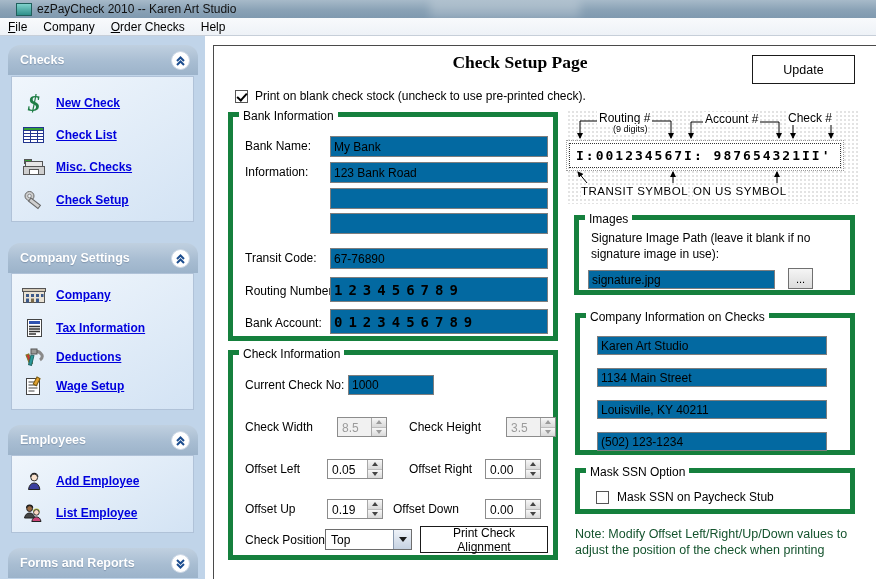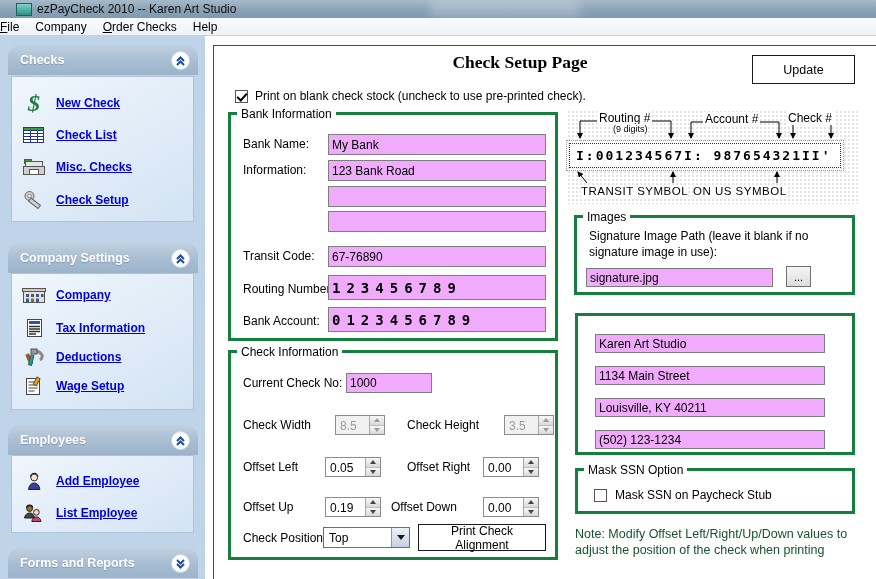--- a/index.html
+++ b/index.html
@@ -11,21 +11,21 @@
     background:linear-gradient(180deg,#a7bac9 0%,#8aa2b6 55%,#7f99af 100%);
     display:flex;align-items:center;padding-left:16px;box-sizing:border-box;}
   .titlebar .ghost{position:absolute;left:430px;top:0;width:150px;height:18px;
     background:rgba(255,255,255,.22);filter:blur(5px);}
   .appico{width:14px;height:11px;margin-right:5px;border:1px solid #1f5f5c;
     background:linear-gradient(180deg,#7fd2cc,#2e8f8a);}
   .title-text{font-size:12px;color:#111;}
   
   .menubar{left:0;top:18px;width:876px;height:18px;background:linear-gradient(180deg,#f8fafc,#eef2f7);
     border-bottom:1px solid #c7cfd9;display:flex;align-items:center;gap:16px;
-    padding-left:0;box-sizing:border-box;}
+    padding-left:8px;box-sizing:border-box;}
   .m-item{cursor:default;}
   .m-item.accel::first-letter{text-decoration:underline;}
   
   .sidebar{left:0;top:36px;width:205px;height:543px;background:#c0d4e9;}
   .sec-h{left:8px;width:190px;height:30px;border-radius:12px 12px 0 0;
     background:linear-gradient(180deg,#c0d0e0 0%,#a8bdd2 55%,#9cb3ca 100%);
     color:#fff;font-weight:bold;font-size:12.5px;display:flex;align-items:center;
     padding:0 8px 0 12px;box-sizing:border-box;text-shadow:0 1px 1px rgba(60,80,110,.35);gap:17px;}
   .sec-h .sp{flex:1;}
   .sec-p{left:11px;width:183px;background:linear-gradient(150deg,#f0f6fc 0%,#d3e3f4 100%);
@@ -39,24 +39,24 @@
   .main{left:205px;top:36px;width:671px;height:543px;background:#fff;}
   .frame{left:8px;top:9px;right:0;bottom:0;border-top:1px solid #4a4a4a;border-left:1px solid #4a4a4a;}
   .page-title{left:150px;top:16px;width:330px;text-align:center;
     font-family:"Liberation Serif",serif;font-weight:bold;font-size:17.5px;}
   .btn{border:1px solid #1a1a1a;background:#fff;display:flex;align-items:center;
     justify-content:center;font-size:12.5px;box-sizing:border-box;cursor:pointer;}
   .cb{position:relative;width:13px;height:13px;border:1px solid #555;background:#fff;
     box-sizing:border-box;flex:none;cursor:pointer;}
   .cb.on::after{content:"";position:absolute;left:1px;top:2px;width:8px;height:4px;
     border-left:2px solid #000;border-bottom:2px solid #000;transform:rotate(-48deg);}
-  .gb{border:3px solid #15803d;box-sizing:border-box;}
+  .gb{border:5px solid #15803d;box-sizing:border-box;}
   .gb-label{position:absolute;top:-8px;left:6px;background:#fff;padding:0 4px;font-size:12px;}
   .lbl{position:absolute;font-size:12px;white-space:nowrap;}
-  .tb{position:absolute;border:1px solid #7e7e7e;background:#f0abfc;box-sizing:border-box;
+  .tb{position:absolute;border:1px solid #7e7e7e;background:#0369a1;box-sizing:border-box;
     font:12px "Liberation Sans",sans-serif;padding:1px 3px;outline:none;}
   .micr{font-family:"DejaVu Sans Mono",monospace;font-weight:bold;font-size:14px;letter-spacing:6px;}
   
   .spin{position:absolute;display:flex;border:1px solid #8c8c8c;background:#fff;height:20px;box-sizing:border-box;}
   .sv{flex:1;padding:3px 0 0 4px;font-size:12px;}
   .sbs{width:14px;display:flex;flex-direction:column;border-left:1px solid #a8a8a8;}
   .sb{flex:1;display:flex;align-items:center;justify-content:center;
     background:linear-gradient(180deg,#f7f7f7,#d9d9d9);border-bottom:1px solid #bcbcbc;cursor:pointer;}
   .sb:last-child{border-bottom:none;}
   .tu{border-left:3px solid transparent;border-right:3px solid transparent;border-bottom:4px solid #444;}
@@ -396,20 +396,21 @@
 
   <div class="abs gb" style="left:369px;top:179px;width:281px;height:80px;">
     <span class="gb-label">Images</span>
     <div class="abs small-cap" style="left:12px;top:11px;width:252px;">Signature Image Path (leave it blank if no signature image in use):</div>
     <input class="tb" style="left: 9px; top: 50px; width: 187px; height: 19px;" value="signature.jpg">
     <button class="abs" style="left:209px;top:48px;width:25px;height:21px;border:1px solid #707070;
             background:linear-gradient(180deg,#f5f5f5,#dcdcdc);font-size:11px;cursor:pointer;">...</button>
   </div>
 
   <div class="abs gb" style="left:370px;top:277px;width:280px;height:142px;">
+    <span class="gb-label">Company Information on Checks</span>
     <input class="tb" style="left: 17px; top: 18px; width: 230px; height: 19px;" value="Karen Art Studio">
     <input class="tb" style="left: 17px; top: 50px; width: 230px; height: 19px;" value="1134 Main Street">
     <input class="tb" style="left: 17px; top: 82px; width: 230px; height: 19px;" value="Louisville, KY 40211">
     <input class="tb" style="left: 17px; top: 114px; width: 230px; height: 19px;" value="(502) 123-1234">
   </div>
 
   <div class="abs gb" style="left:370px;top:432px;width:280px;height:46px;">
     <span class="gb-label">Mask SSN Option</span>
     <div class="abs" style="left:16px;top:17px;display:flex;align-items:center;gap:8px;">
       <span class="cb"></span>

